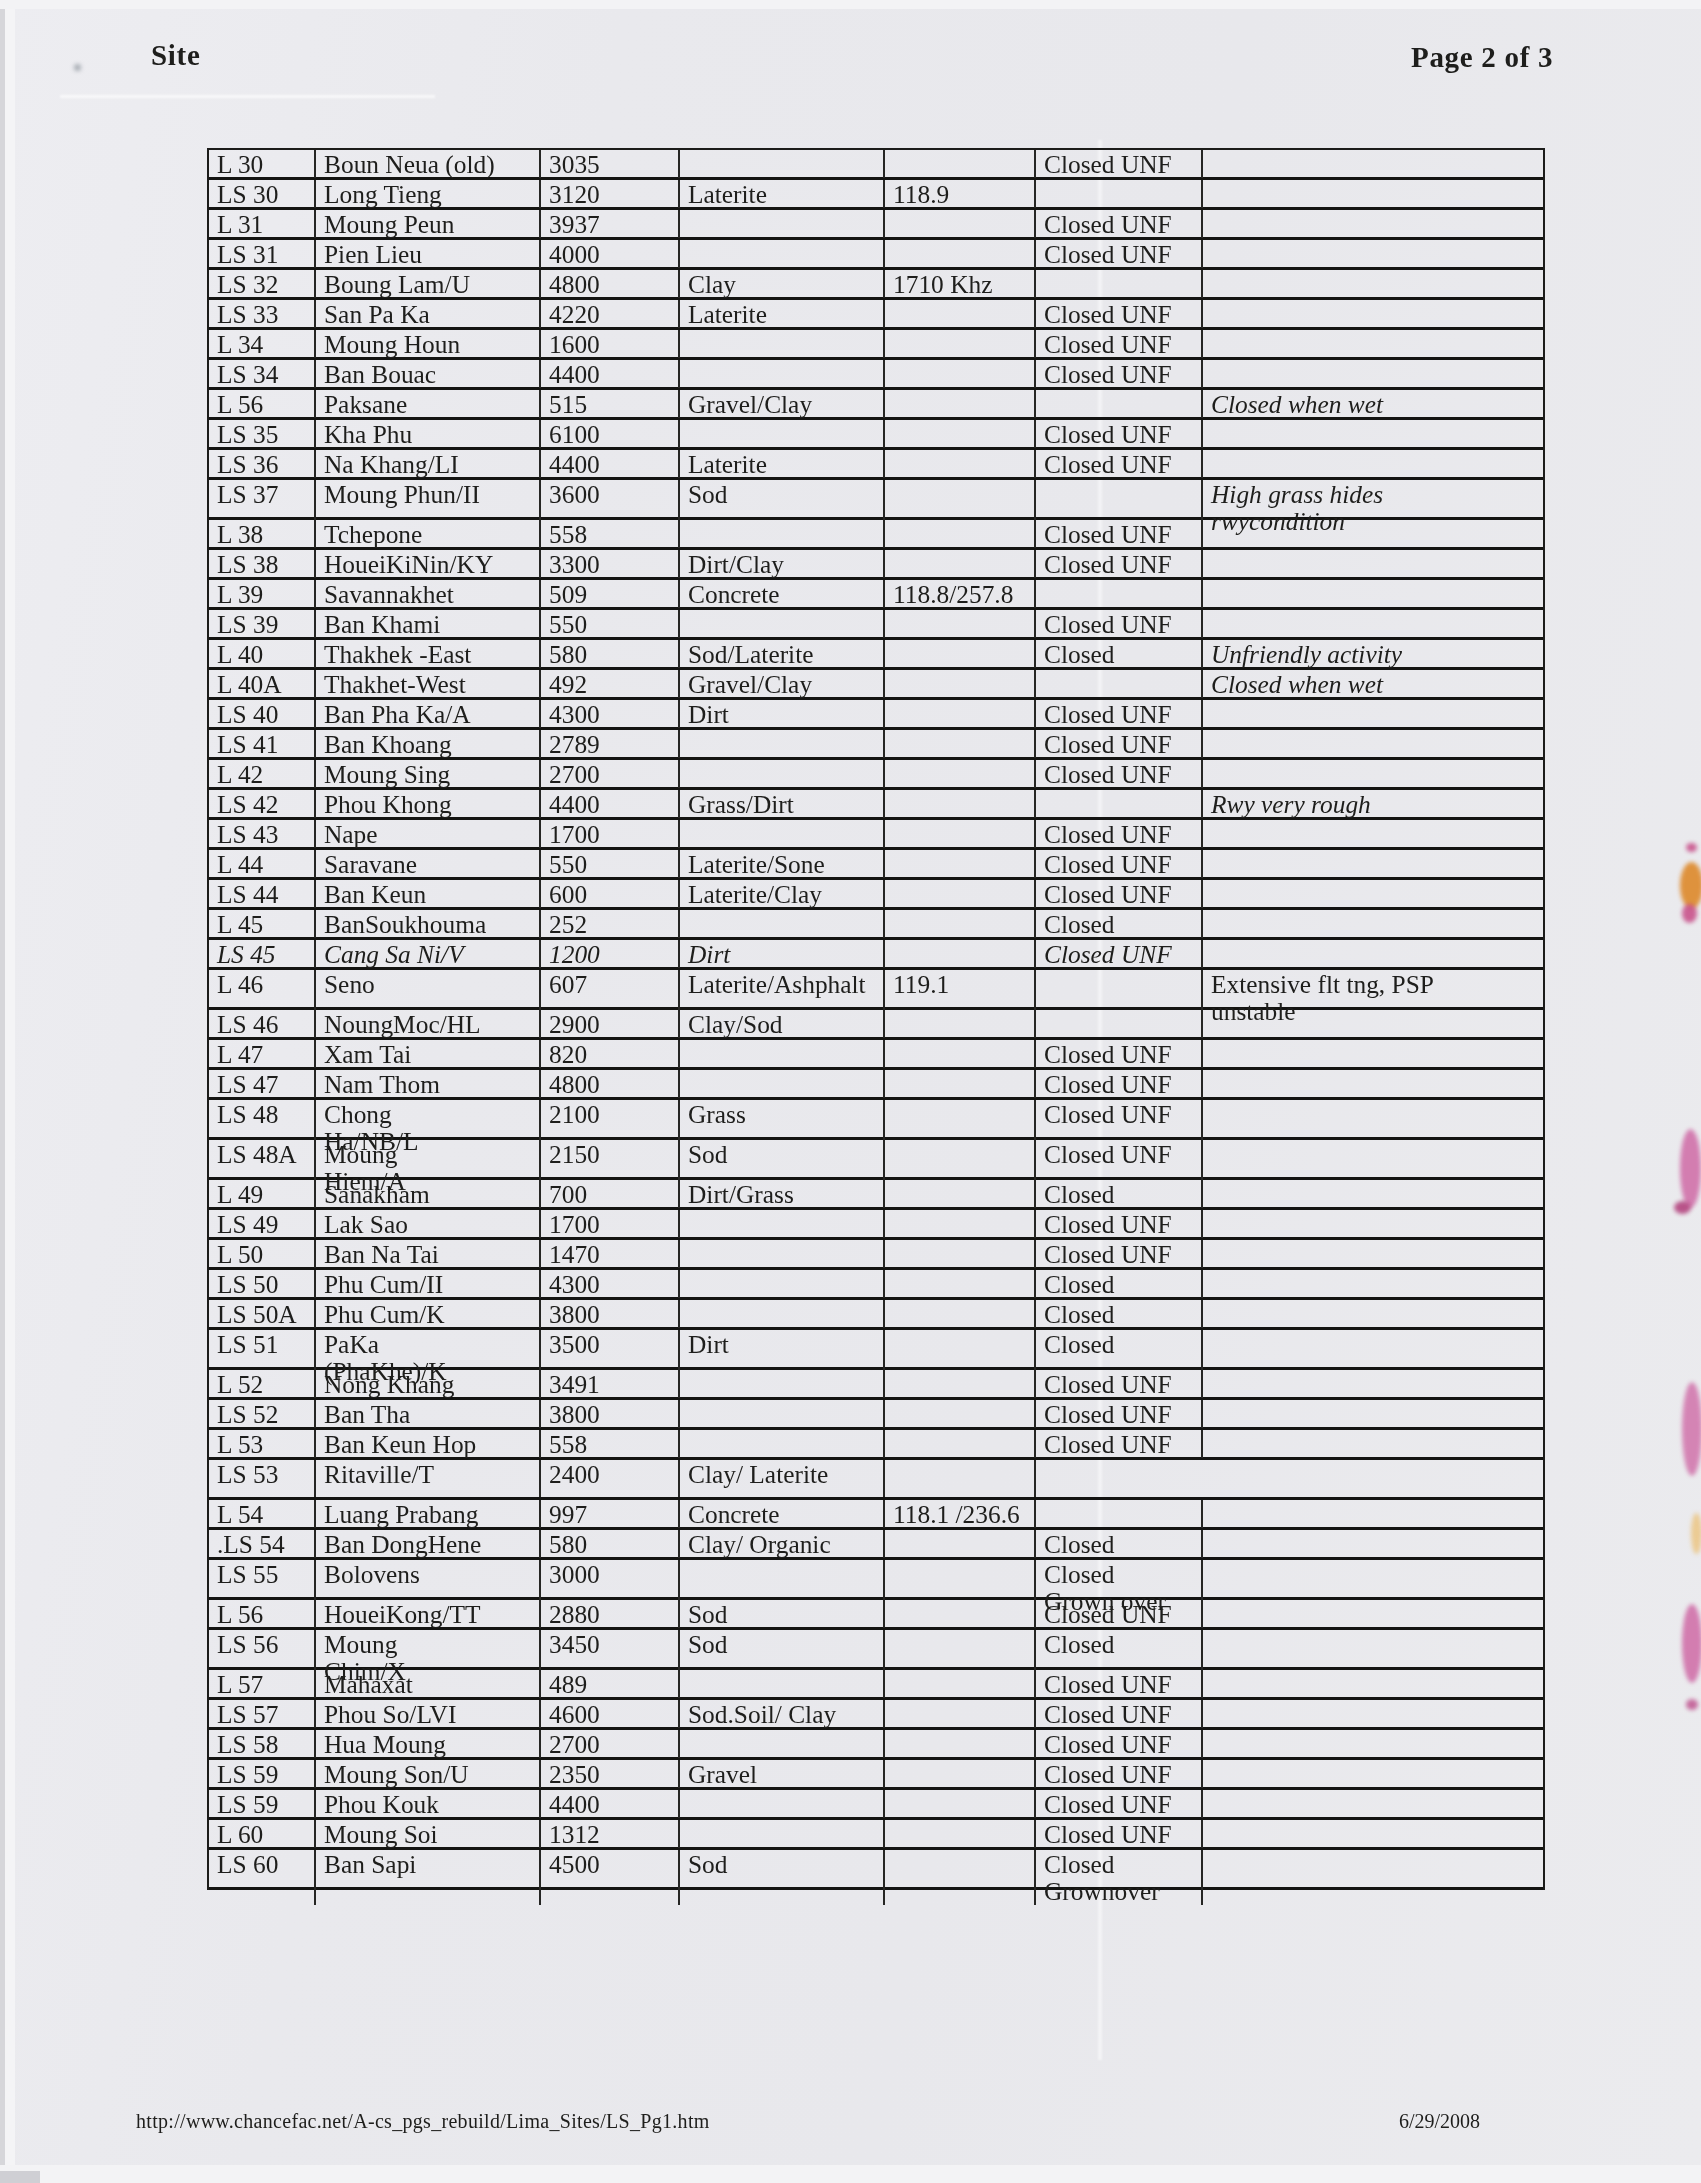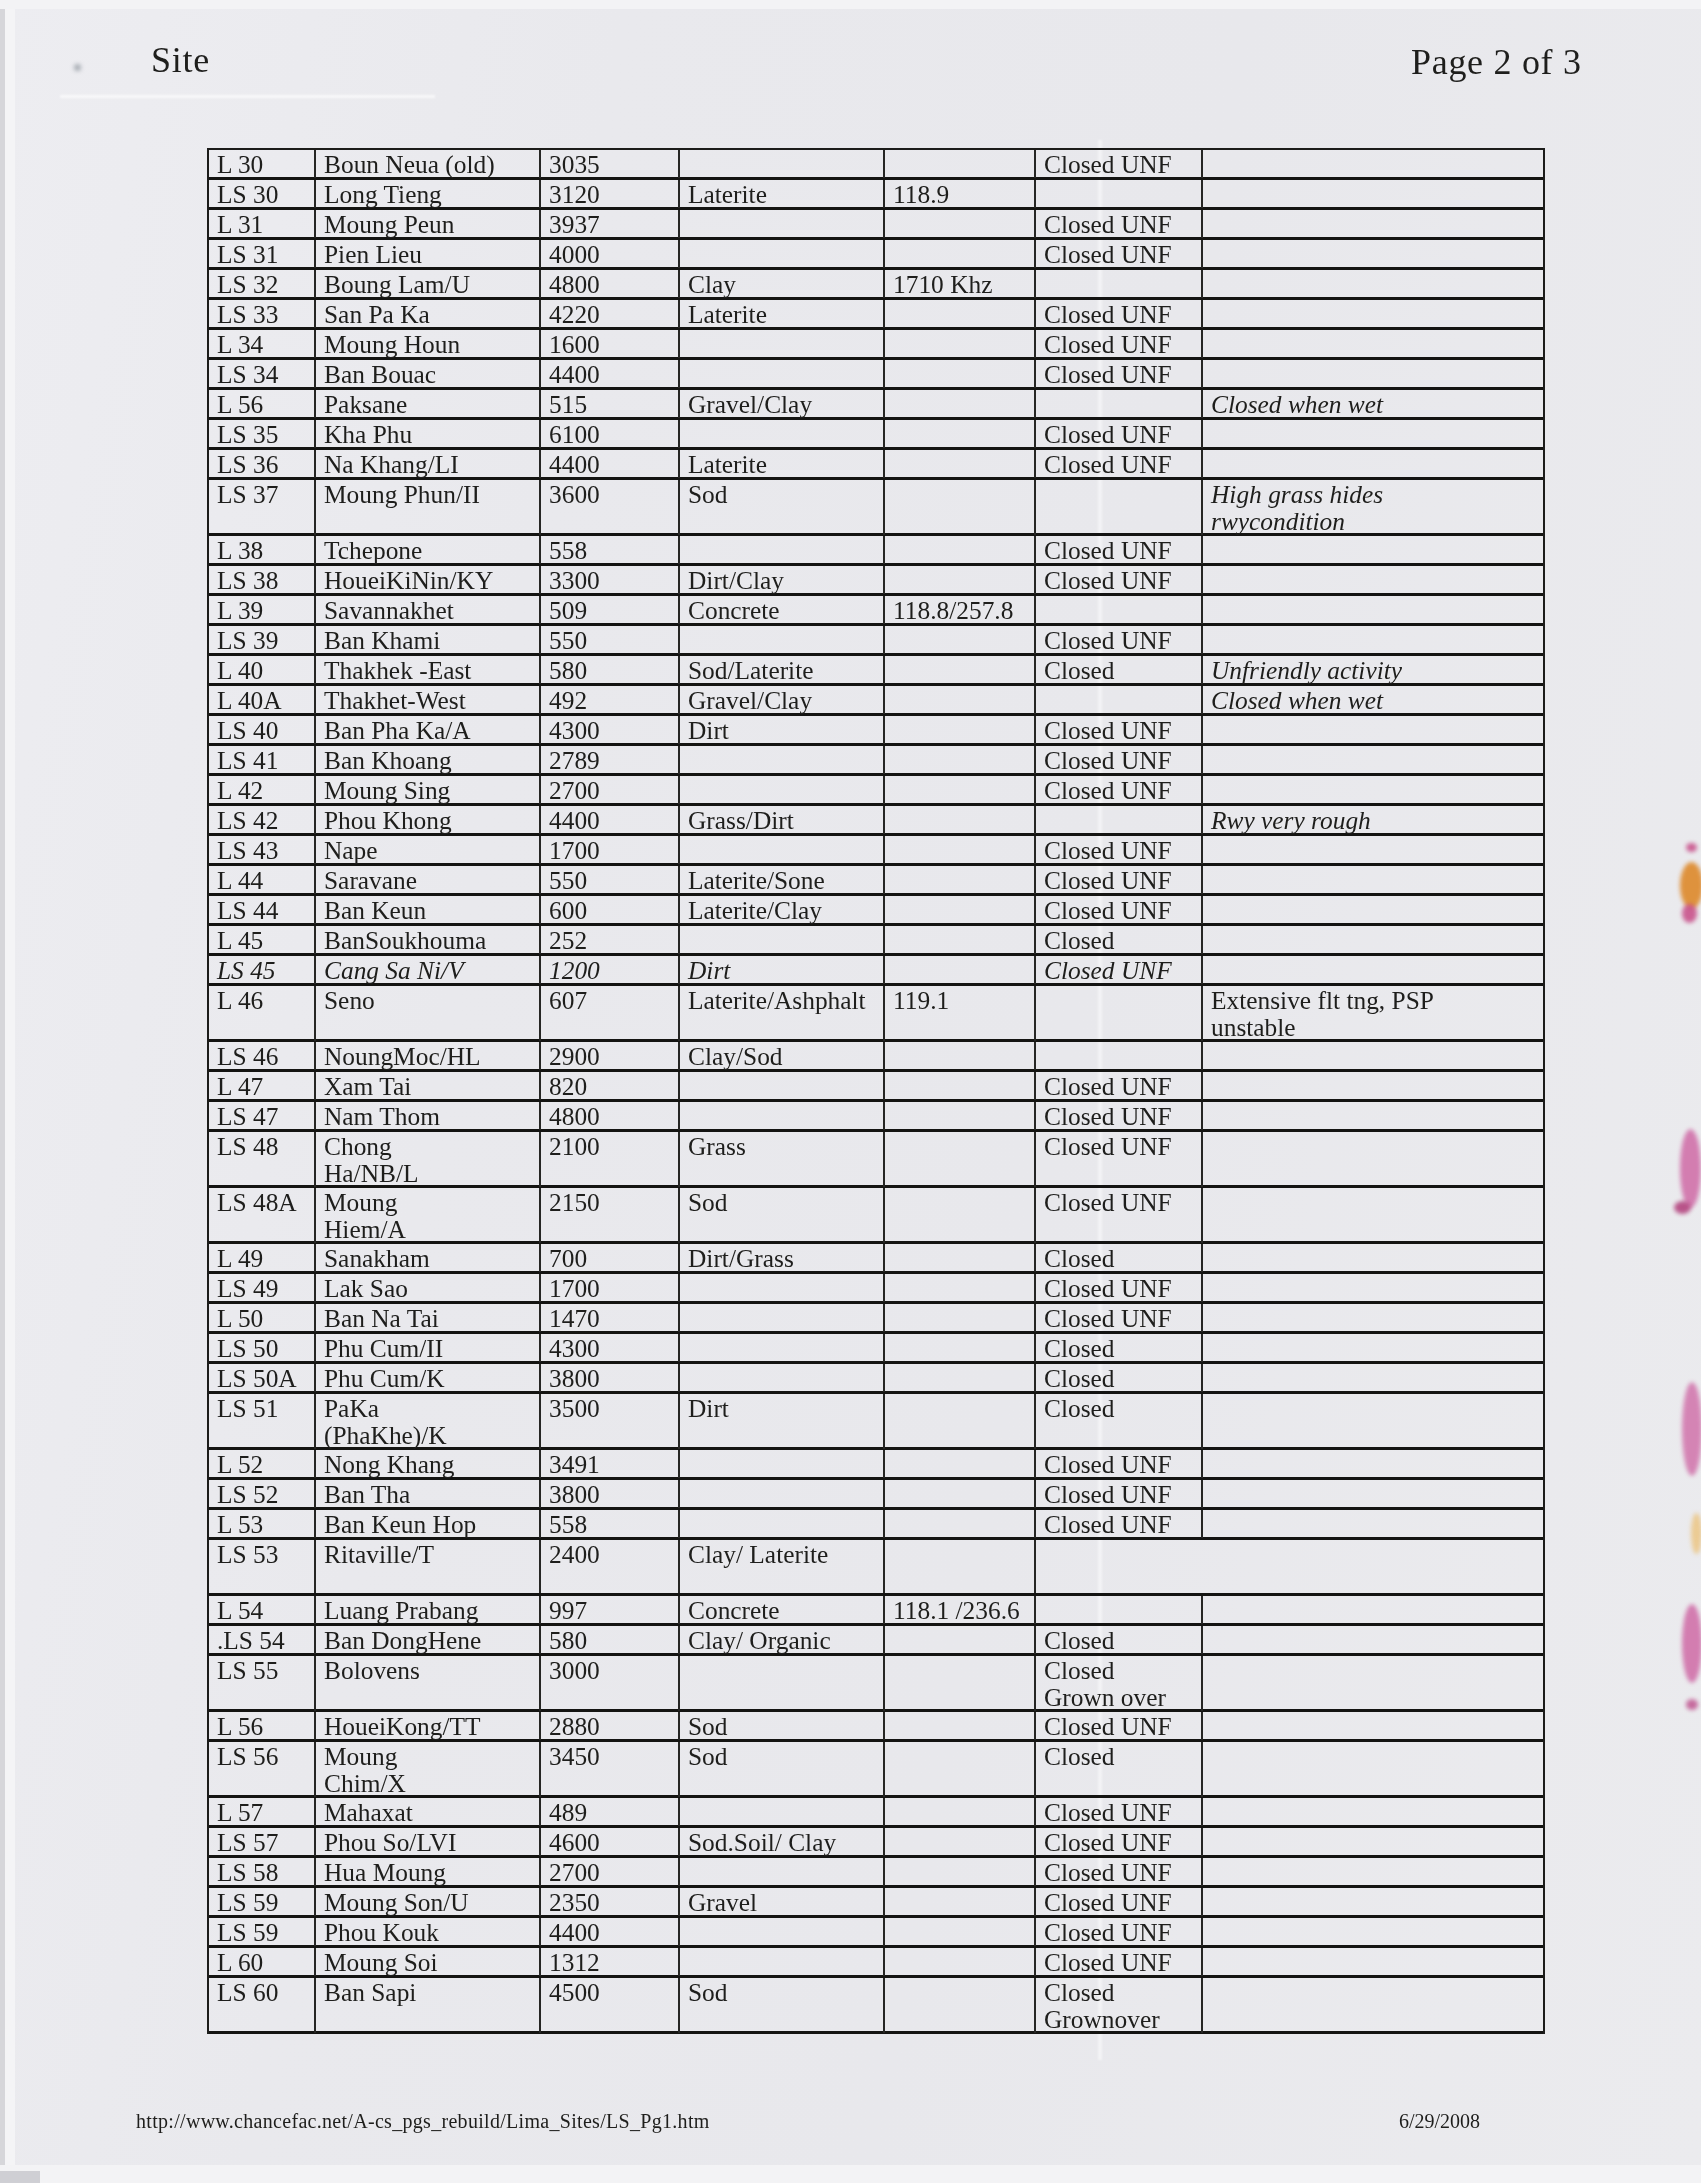--- a/index.html
+++ b/index.html
@@ -10,30 +10,30 @@
   .edge-left{position:absolute;left:0;top:0;width:14.7px;height:2183px;background:#f4f4f6;}
   .edge-left-shadow{position:absolute;left:0;top:0;width:4.7px;height:2183px;background:#d6d6da;}
   .edge-top{position:absolute;left:0;top:0;width:1702px;height:8.7px;background:#f3f3f5;}
   .edge-bottom{position:absolute;left:0;top:2165px;width:1702px;height:19px;background:#f3f3f5;}
   .corner-bl{position:absolute;left:0;top:2171px;width:40px;height:12px;background:#cfcfd4;}
   .crease-v{position:absolute;left:1098px;top:140px;width:4px;height:1920px;
             background:rgba(255,255,255,.5);filter:blur(1.3px);}
   .crease-h{position:absolute;left:60px;top:95px;width:375px;height:3.3px;
             background:rgba(255,255,255,.65);filter:blur(1.3px);}
 
-  .hdr{position:absolute;font-size:36px;letter-spacing:0.7px;}
+  .hdr{position:absolute;font-size:29px;letter-spacing:0.7px;font-weight:bold;}
   #hdr-site{left:151px;top:39px;}
   #hdr-page{left:1375px;top:41px;margin-left:36px;}
 
   #tbl{position:absolute;left:207px;top:148px;width:1338px;
        border-top:2px solid #1c1c1a;border-left:2px solid #1c1c1a;border-right:2px solid #1c1c1a;
        box-sizing:border-box;}
   .row{display:grid;grid-template-columns:107px 225px 139px 205px 151px 167px 343px;
        height:30px;box-sizing:border-box;border-bottom:3.3px solid #141412;}
-  .row.tall{height:56px;}
+  .row.tall{height:40px;}
   .row.italic{font-style:italic;}
   .cell{box-sizing:border-box;border-right:2px solid #262624;padding:0.7px 2.7px 0 8px;
         font-size:25.4px;line-height:27px;white-space:pre-line;overflow:visible;}
   .cell:last-child{border-right:none;}
   .cell.remark.italic{font-style:italic;}
 
   .ftr{position:absolute;font-size:20px;}
   #ftr-url{left:136px;top:2110px;letter-spacing:0.3px;}
   #ftr-date{left:1399px;top:2110px;}
 

